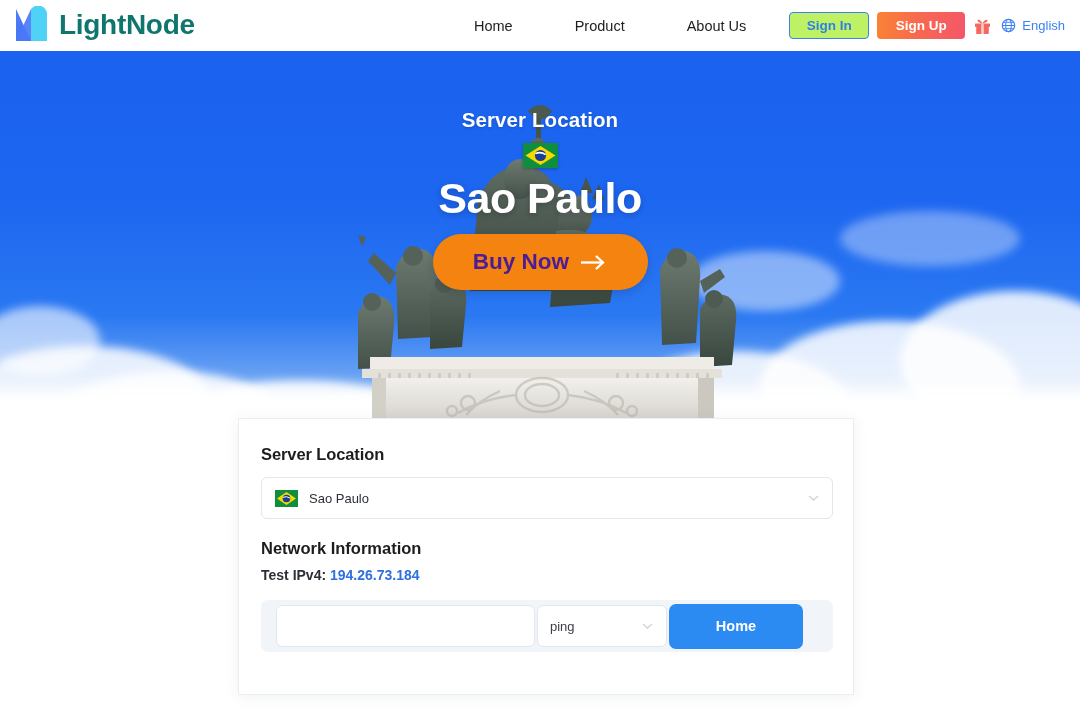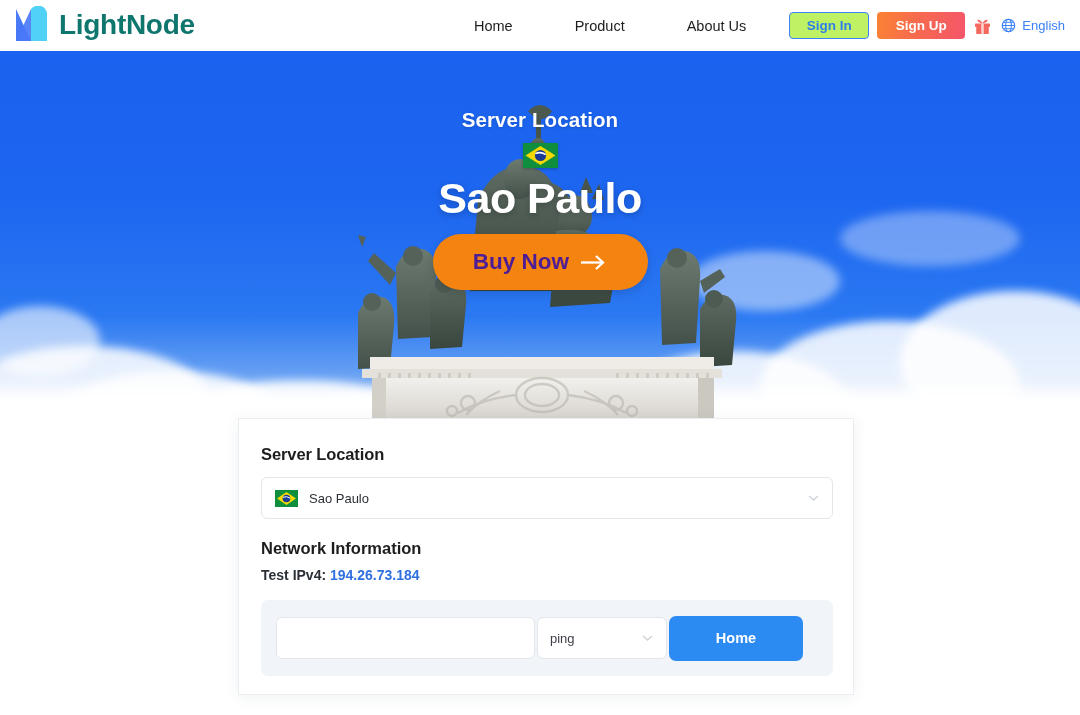--- a/index.html
+++ b/index.html
@@ -154,21 +154,21 @@
     position: absolute; right: 13px; top: 50%;
     transform: translateY(-50%);
     width: 11px; height: 7px; display: block;
   }
   .card-h2 { margin-top: 20px; font-size: 16.5px; font-weight: bold; color: #1d1d1f; }
   .ip-row { margin-top: 9px; font-size: 14px; font-weight: bold; color: #2b2f36; }
   .ip-val { color: #2f6fe0; font-weight: bold; }
 
   .tool-panel {
     margin-top: 17px;
-    width: 572px; height: 76px;
+    width: 572px; height: 52px;
     background: #f1f4f9;
     border-radius: 7px;
     display: flex; align-items: center;
     padding: 0 15px; gap: 2px;
   }
   .tool-input {
     width: 259px; height: 42px;
     background: #fff;
     border: 1px solid #e3e6ea; border-radius: 6px;
     padding: 0 12px;

